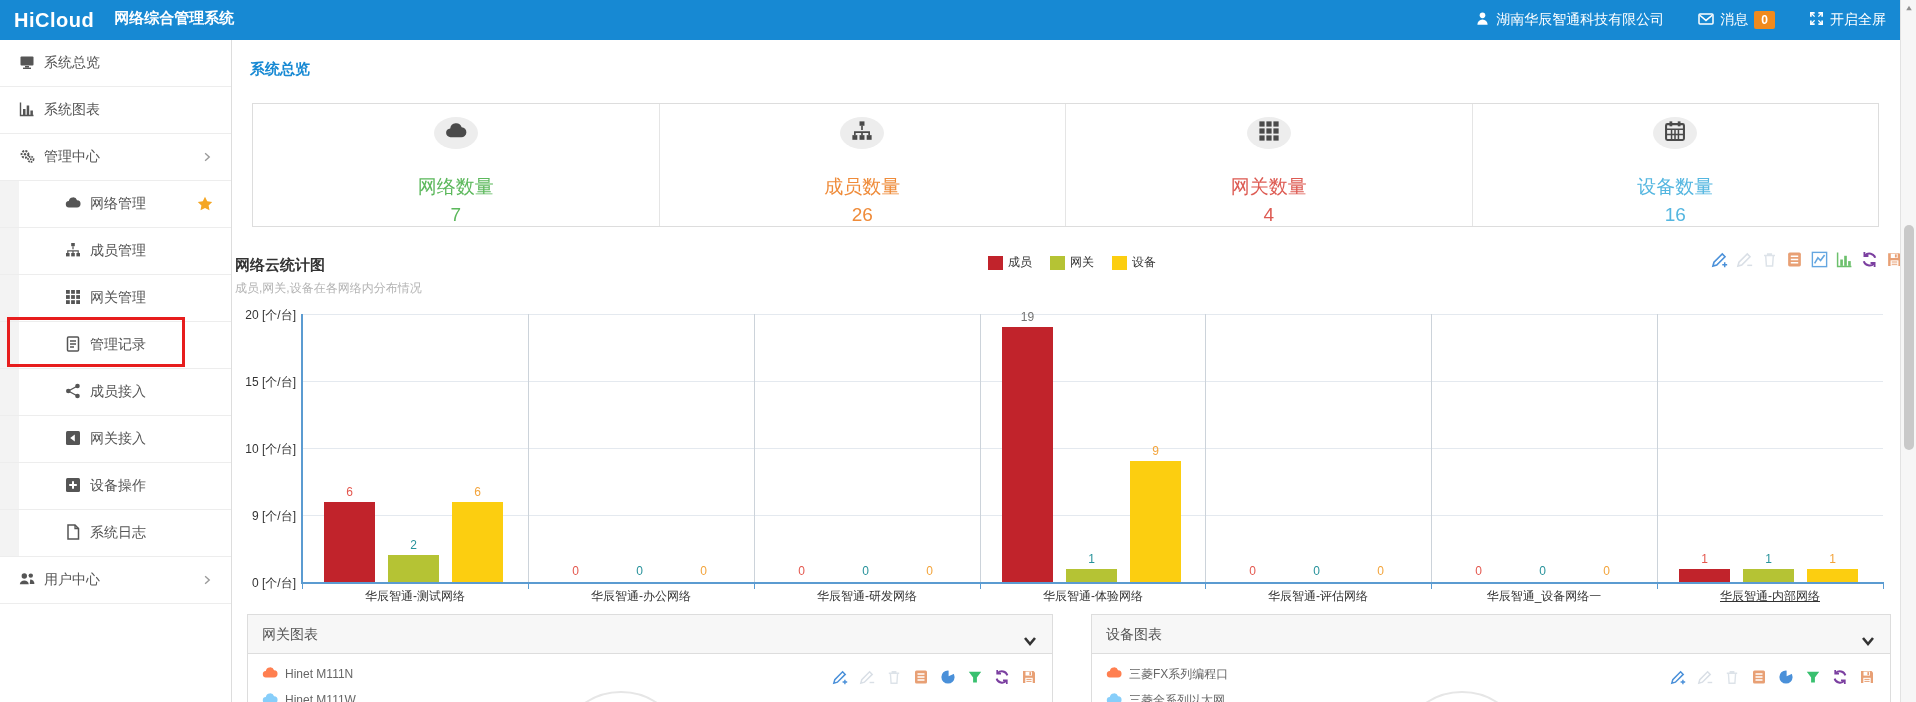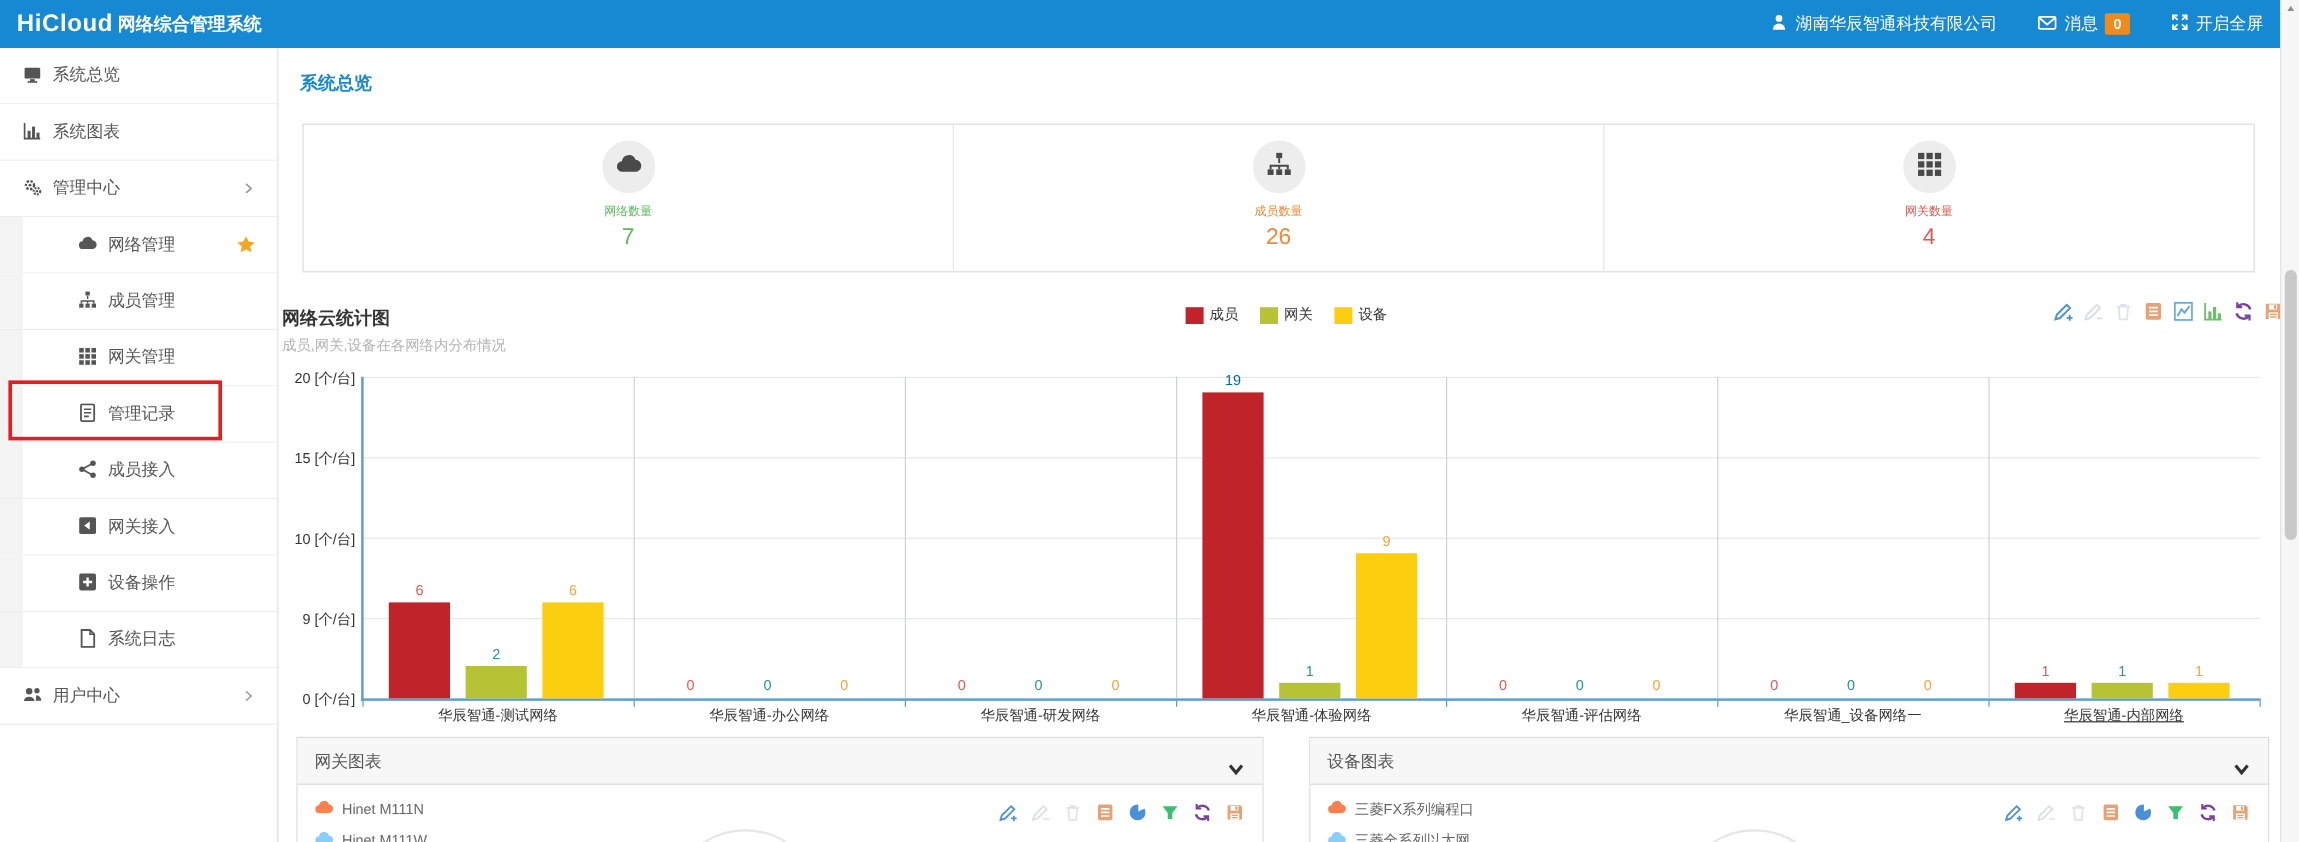--- a/index.html
+++ b/index.html
@@ -2,21 +2,21 @@
 <html><head>
 <meta charset="utf-8">
 <style>
   * { margin:0; padding:0; box-sizing:border-box; }
   html,body { width:1916px; height:702px; overflow:hidden; }
   body { font-family:"Liberation Sans","DejaVu Sans",sans-serif; background:#fff; }
   #app { position:relative; width:1916px; height:702px; overflow:hidden; background:#fff; }
 
   
   #navbar { position:absolute; left:0; top:0; width:1916px; height:40px; background:#1789d3; color:#fff; display:flex; align-items:center; justify-content:space-between; padding:0 30px 0 14px; z-index:5; }
-  .brand { display:flex; align-items:center; gap:4px; cursor:pointer; }
+  .brand { display:flex; align-items:flex-start; gap:20px; cursor:pointer; }
   .brand-bold { font-size:20px; font-weight:bold; letter-spacing:0.5px; }
   .brand-rest { font-size:15px; font-weight:bold; }
   .nav-right { display:flex; align-items:center; gap:34px; }
   .nav-item { display:flex; align-items:center; gap:6px; font-size:14px; cursor:pointer; }
   .badge { background:#f08a1d; color:#fff; font-size:12px; font-weight:bold; padding:2px 7px; border-radius:2px; line-height:14px; }
 
   
   #sidebar { position:absolute; left:0; top:40px; width:232px; height:662px; background:#fff; border-right:1px solid #ddd; z-index:2; }
   .side-item { position:relative; height:47px; display:flex; align-items:center; border-bottom:1px solid #ededed; background:#fff; cursor:pointer; font-size:14px; color:#555; }
   .side-item .lbl { margin-left:9px; }
@@ -25,21 +25,21 @@
   .side-item.lvl2::before { content:""; position:absolute; left:0; top:0; width:19px; height:100%; background:#f3f3f3; }
   .side-acc { position:absolute; right:18px; top:50%; transform:translateY(-50%); display:flex; align-items:center; }
   #highlight-box { position:absolute; left:7px; top:317px; width:178px; height:50px; border:3px solid #e71d1d; z-index:6; pointer-events:none; }
 
   
   #page-title { position:absolute; left:250px; top:60px; font-size:15px; font-weight:bold; color:#1789d3; }
   #stats-card { position:absolute; left:252px; top:103px; width:1627px; height:124px; border:1px solid #ddd; background:#fff; display:flex; }
   .stat-col { flex:1; display:flex; flex-direction:column; align-items:center; padding-top:13px; }
   .stat-col + .stat-col { border-left:1px solid #e5e5e5; }
   .stat-circle { width:44px; height:44px; border-radius:50%; background:#ededed; display:flex; align-items:center; justify-content:center; }
-  .stat-label { margin-top:8px; font-size:10px; }
+  .stat-label { margin-top:25px; font-size:19px; }
   .stat-value { margin-top:4px; font-size:19px; }
 
   
   #chart-title { position:absolute; left:235px; top:256px; font-size:15px; font-weight:bold; color:#333; }
   #chart-subtitle { position:absolute; left:235px; top:280px; font-size:12px; color:#b3b3b3; }
   #chart-legend { position:absolute; left:988px; top:254px; display:flex; gap:18px; }
   .legend-item { display:flex; align-items:center; gap:5px; font-size:12px; color:#333; cursor:pointer; }
   .legend-swatch { width:15px; height:14px; display:inline-block; }
   #chart-toolbar { position:absolute; left:1710px; top:250px; display:flex; gap:6px; }
   .tool-icon { width:19px; height:19px; display:flex; align-items:center; justify-content:center; cursor:pointer; }
@@ -263,20 +263,32 @@
                 <rect x="6.1" y="6.1" width="3.8" height="3.8"></rect>
                 <rect x="11.2" y="6.1" width="3.8" height="3.8"></rect>
                 <rect x="1" y="11.2" width="3.8" height="3.8"></rect>
                 <rect x="6.1" y="11.2" width="3.8" height="3.8"></rect>
                 <rect x="11.2" y="11.2" width="3.8" height="3.8"></rect>
               </g>
             </svg></span>
         </div>
         <div class="stat-label" style="color: rgb(221, 90, 82);">网关数量</div>
         <div class="stat-value" style="color: rgb(221, 90, 82);">4</div>
+      </div>
+      <div class="stat-col">
+        <div class="stat-circle">
+          <span><svg width="22" height="22" viewBox="0 0 16 16" aria-hidden="true">
+              <rect x="1.5" y="3" width="13" height="11.5" rx="1" fill="none" stroke="#4a4a4a" stroke-width="1.5"></rect>
+              <rect x="4" y="1" width="2" height="3.6" fill="#4a4a4a"></rect>
+              <rect x="10" y="1" width="2" height="3.6" fill="#4a4a4a"></rect>
+              <path d="M1.5 6.8 h13 M5.5 6.8 v7.7 M8 6.8 v7.7 M10.5 6.8 v7.7 M1.5 10.5 h13" stroke="#4a4a4a" stroke-width="1.1" fill="none"></path>
+            </svg></span>
+        </div>
+        <div class="stat-label" style="color: rgb(84, 182, 224);">设备数量</div>
+        <div class="stat-value" style="color: rgb(84, 182, 224);">16</div>
       </div>
     </section>
 
   <h3 id="chart-title">网络云统计图</h3>
   <div id="chart-subtitle">成员,网关,设备在各网络内分布情况</div>
   <div id="chart-legend">
       <span class="legend-item">
         <span class="legend-swatch" style="background: rgb(193, 35, 43);"></span>
         <span>成员</span>
       </span>
@@ -380,21 +392,21 @@
       <div class="cat-label" style="left: 302px; top: 588px; width: 226px;">华辰智通-测试网络</div>
       <div class="bar-label" style="left: 553.5px; top: 564px; color: rgb(228, 87, 78);">0</div>
       <div class="bar-label" style="left: 617.5px; top: 564px; color: rgb(39, 146, 155);">0</div>
       <div class="bar-label" style="left: 681.5px; top: 564px; color: rgb(243, 164, 59);">0</div>
       <div class="cat-label" style="left: 528px; top: 588px; width: 226px;">华辰智通-办公网络</div>
       <div class="bar-label" style="left: 779.5px; top: 564px; color: rgb(228, 87, 78);">0</div>
       <div class="bar-label" style="left: 843.5px; top: 564px; color: rgb(39, 146, 155);">0</div>
       <div class="bar-label" style="left: 907.5px; top: 564px; color: rgb(243, 164, 59);">0</div>
       <div class="cat-label" style="left: 754px; top: 588px; width: 226px;">华辰智通-研发网络</div>
       <div class="bar" style="left: 1002px; top: 327px; width: 51px; height: 255px; background: rgb(193, 35, 43);"></div>
-      <div class="bar-label" style="left: 1005.5px; top: 310px; color: #0369a1;">19</div>
+      <div class="bar-label" style="left: 1005.5px; top: 310px; color: #737373;">19</div>
       <div class="bar" style="left: 1066px; top: 569px; width: 51px; height: 13px; background: rgb(181, 195, 52);"></div>
       <div class="bar-label" style="left: 1069.5px; top: 552px; color: rgb(39, 146, 155);">1</div>
       <div class="bar" style="left: 1130px; top: 461px; width: 51px; height: 121px; background: rgb(252, 206, 16);"></div>
       <div class="bar-label" style="left: 1133.5px; top: 444px; color: rgb(243, 164, 59);">9</div>
       <div class="cat-label" style="left: 980px; top: 588px; width: 226px;">华辰智通-体验网络</div>
       <div class="bar-label" style="left: 1230.5px; top: 564px; color: rgb(228, 87, 78);">0</div>
       <div class="bar-label" style="left: 1294.5px; top: 564px; color: rgb(39, 146, 155);">0</div>
       <div class="bar-label" style="left: 1358.5px; top: 564px; color: rgb(243, 164, 59);">0</div>
       <div class="cat-label" style="left: 1205px; top: 588px; width: 226px;">华辰智通-评估网络</div>
       <div class="bar-label" style="left: 1456.5px; top: 564px; color: rgb(228, 87, 78);">0</div>

